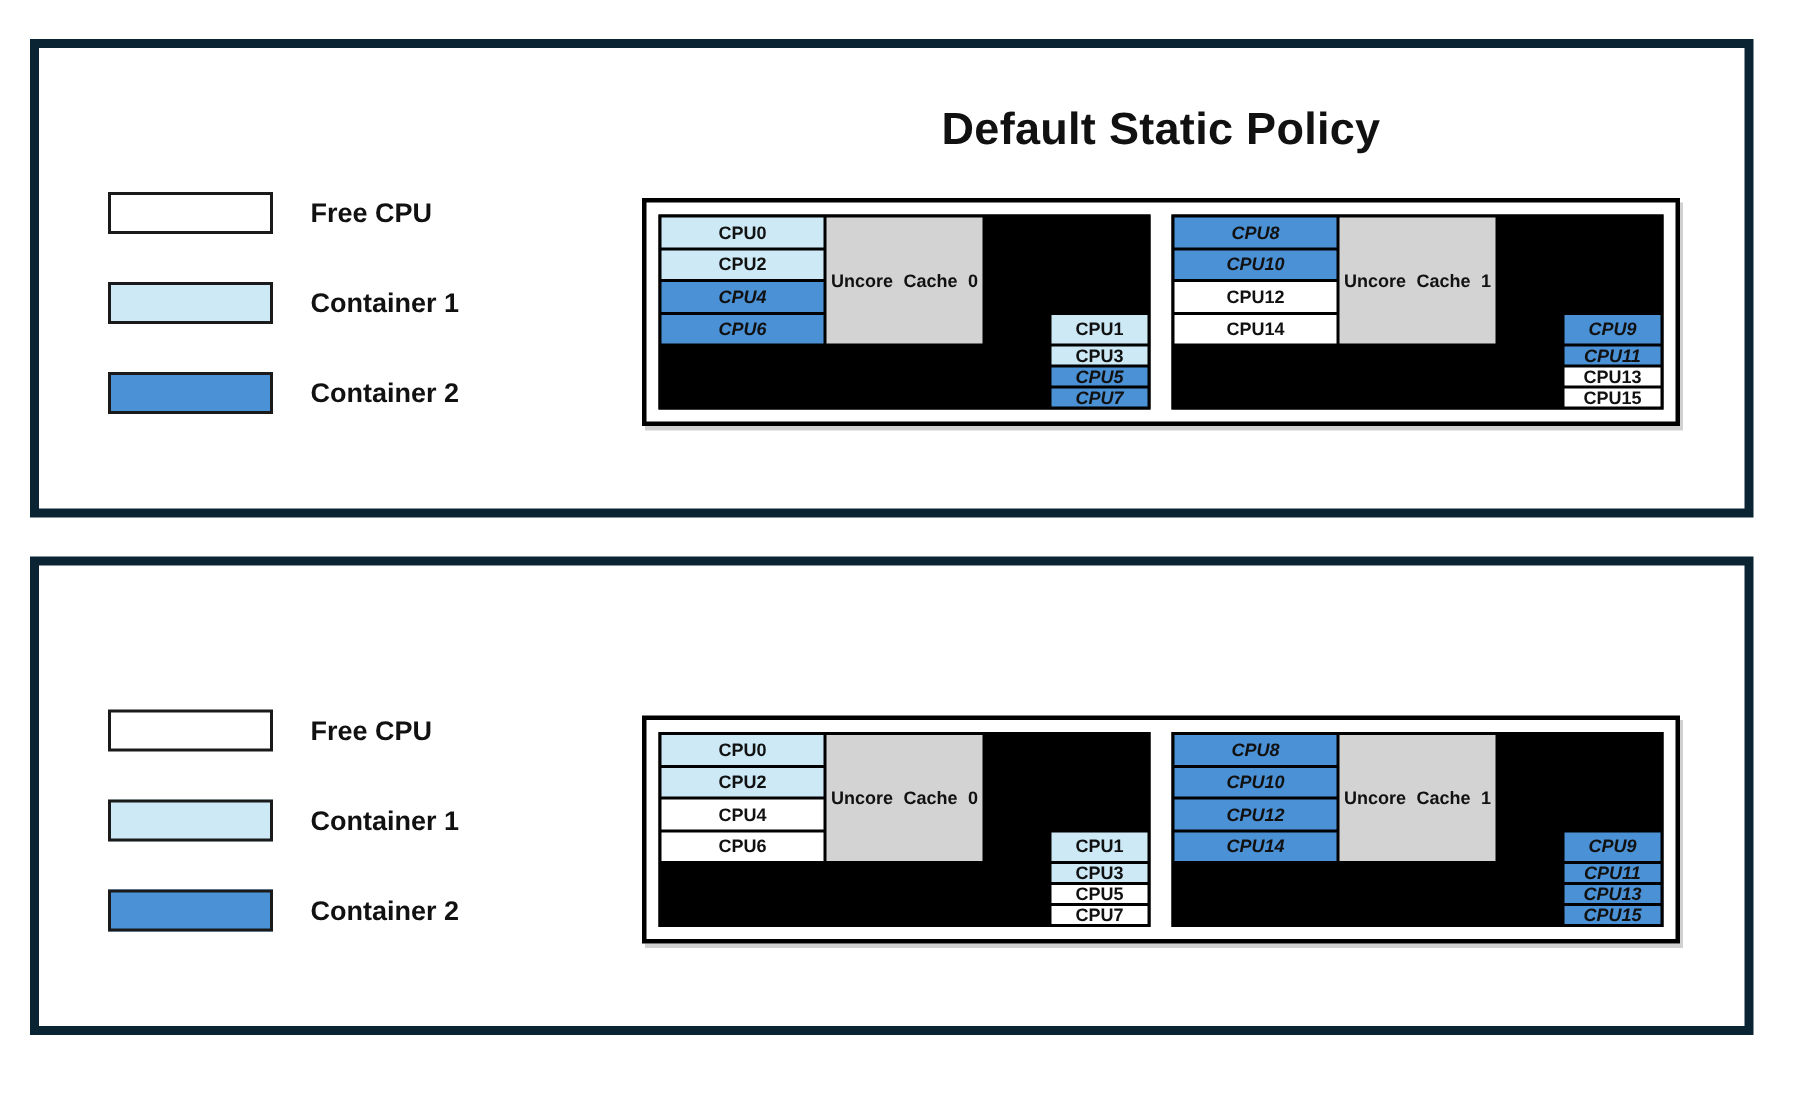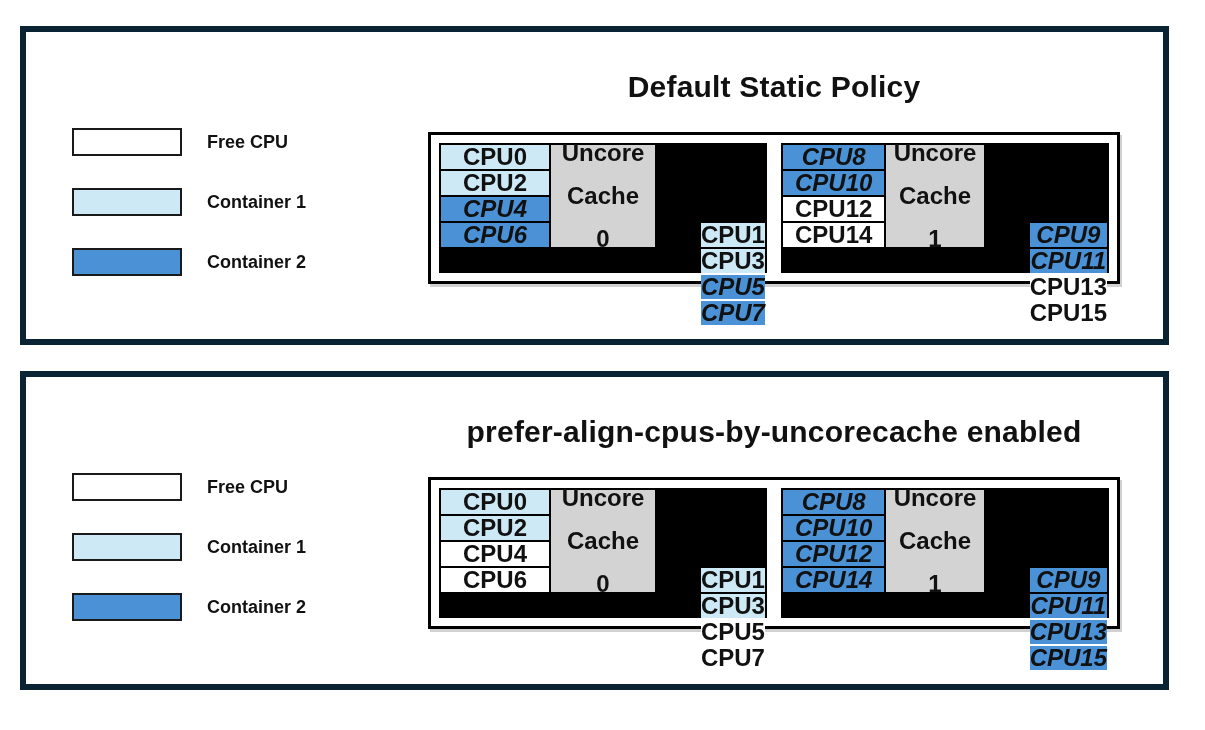--- a/index.html
+++ b/index.html
@@ -86,34 +86,34 @@
     grid-template-columns: 1fr 0.96fr 1fr;
     grid-template-rows: repeat(4, 1fr);
     gap: 2px;
     background: var(--cell-border);
     border: 2px solid var(--cell-border);
   }
   .cell {
     display: flex;
     align-items: center;
     justify-content: center;
-    font-size: 24px;
+    font-size: 12px;
     font-weight: 700;
     color: #111111;
     line-height: 1;
   }
   .cpu-left  { grid-column: 1; }
   .cpu-right { grid-column: 3; margin-left: 44px; }
   .cache {
     grid-column: 2;
     grid-row: 1 / span 4;
     background: var(--cache);
-    flex-direction: column;
+    flex-direction: row;
     justify-content: center;
-    gap: 19px;
+    gap: 7px;
   }
   .state-free        { background: var(--free); }
   .state-container1  { background: var(--c1); }
   .state-container2  { background: var(--c2); font-style: italic; }
 </style>
 </head>
 <body>
 
 <section class="panel panel-default">
   <h2 class="panel-title">Default Static Policy</h2>
@@ -161,21 +161,20 @@
       </div>
       <div class="cell cpu-right state-container2">CPU9</div>
       <div class="cell cpu-right state-container2">CPU11</div>
       <div class="cell cpu-right state-free">CPU13</div>
       <div class="cell cpu-right state-free">CPU15</div>
     </div>
   </div>
 </section>
 
 <section class="panel panel-uncore">
-  <h2 class="panel-title">prefer-align-cpus-by-uncorecache enabled</h2>
 
   <div class="legend">
     <div class="legend-row">
       <span class="swatch state-free"></span>
       <span class="legend-label">Free CPU</span>
     </div>
     <div class="legend-row">
       <span class="swatch state-container1"></span>
       <span class="legend-label">Container 1</span>
     </div>

